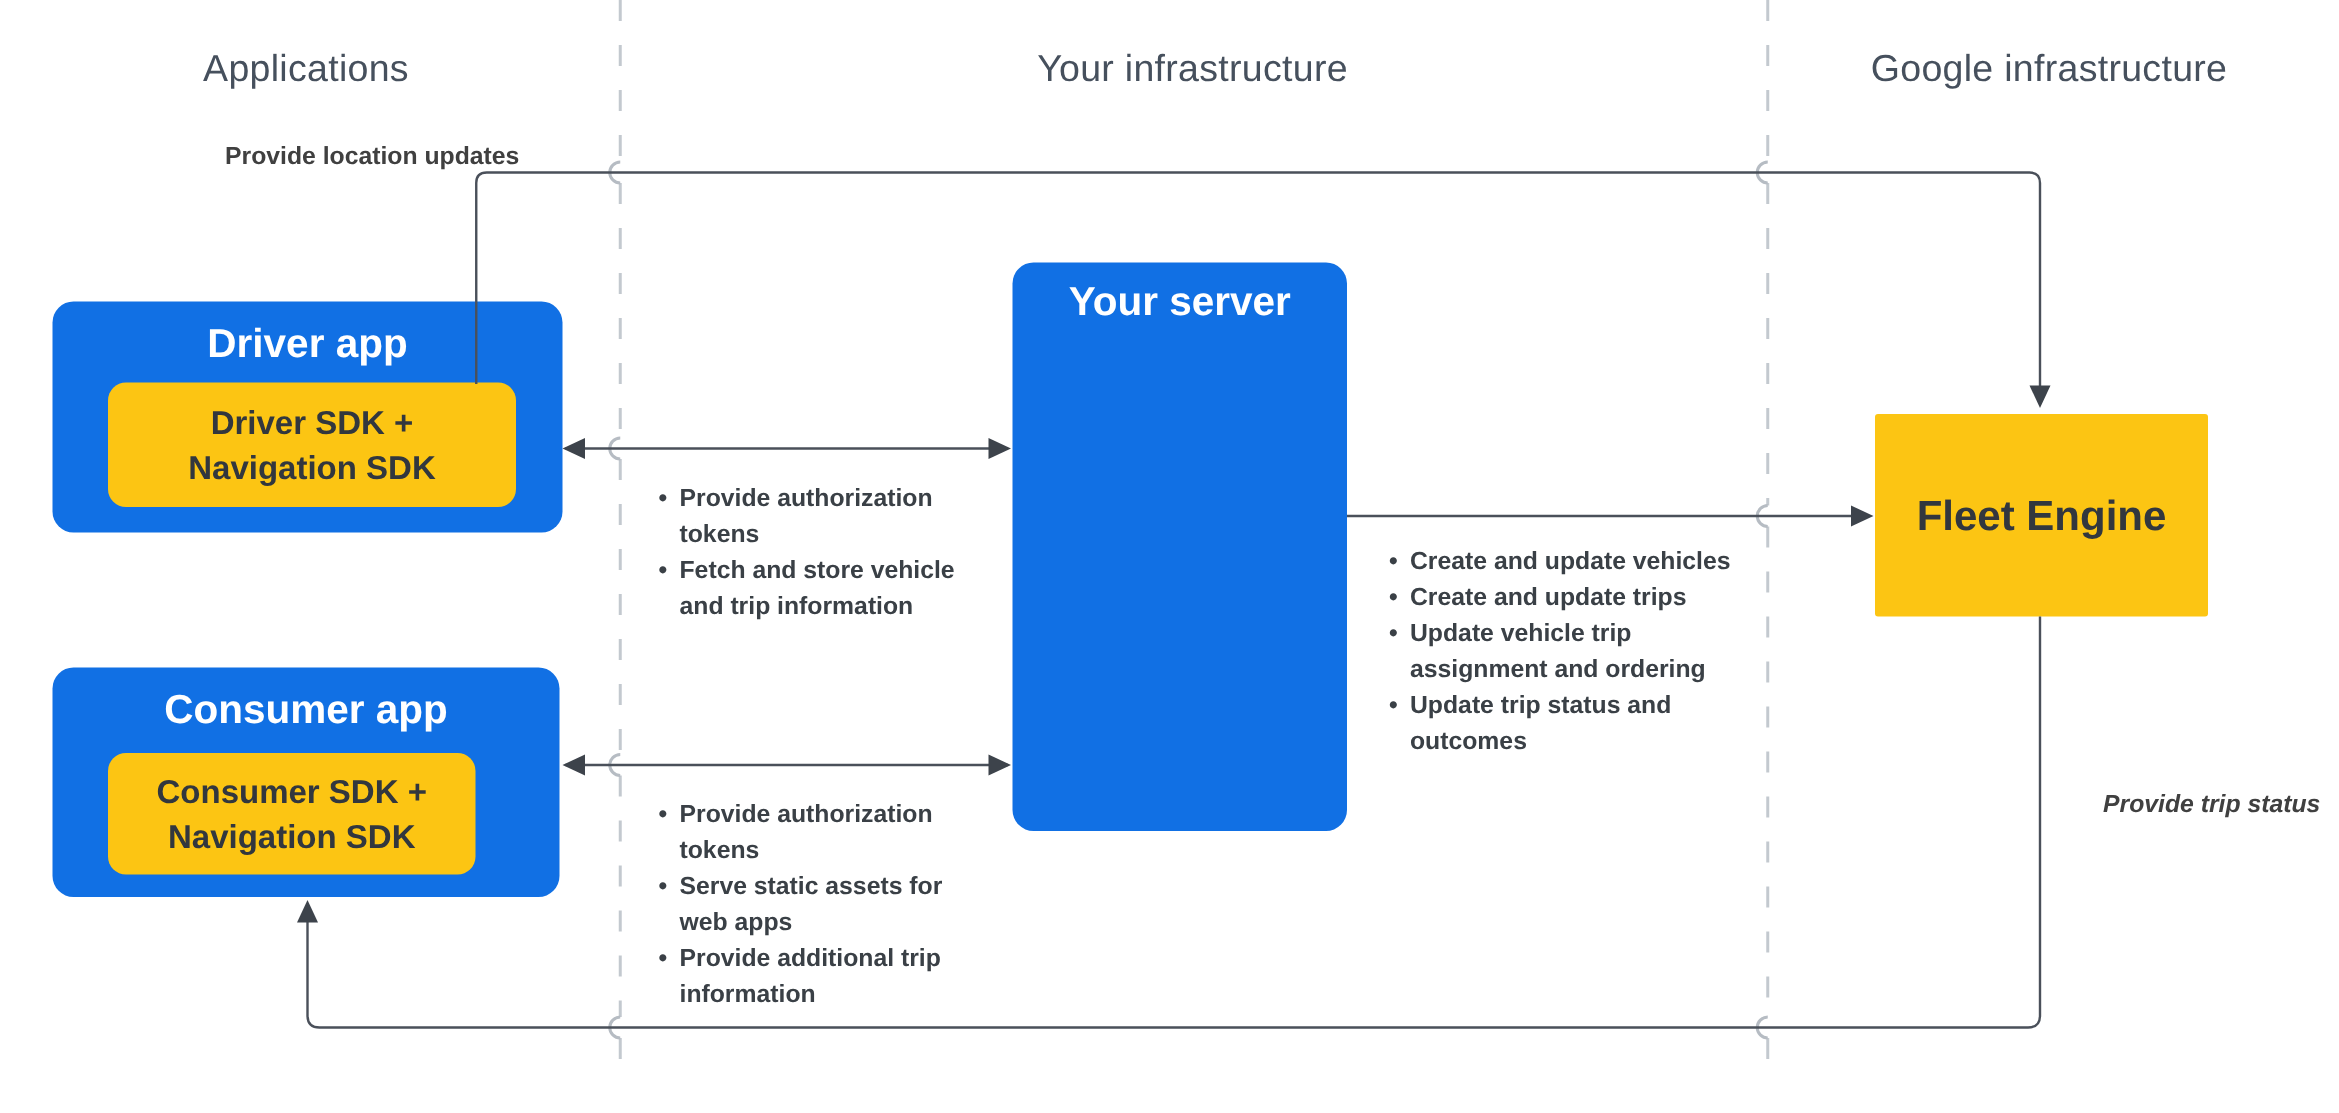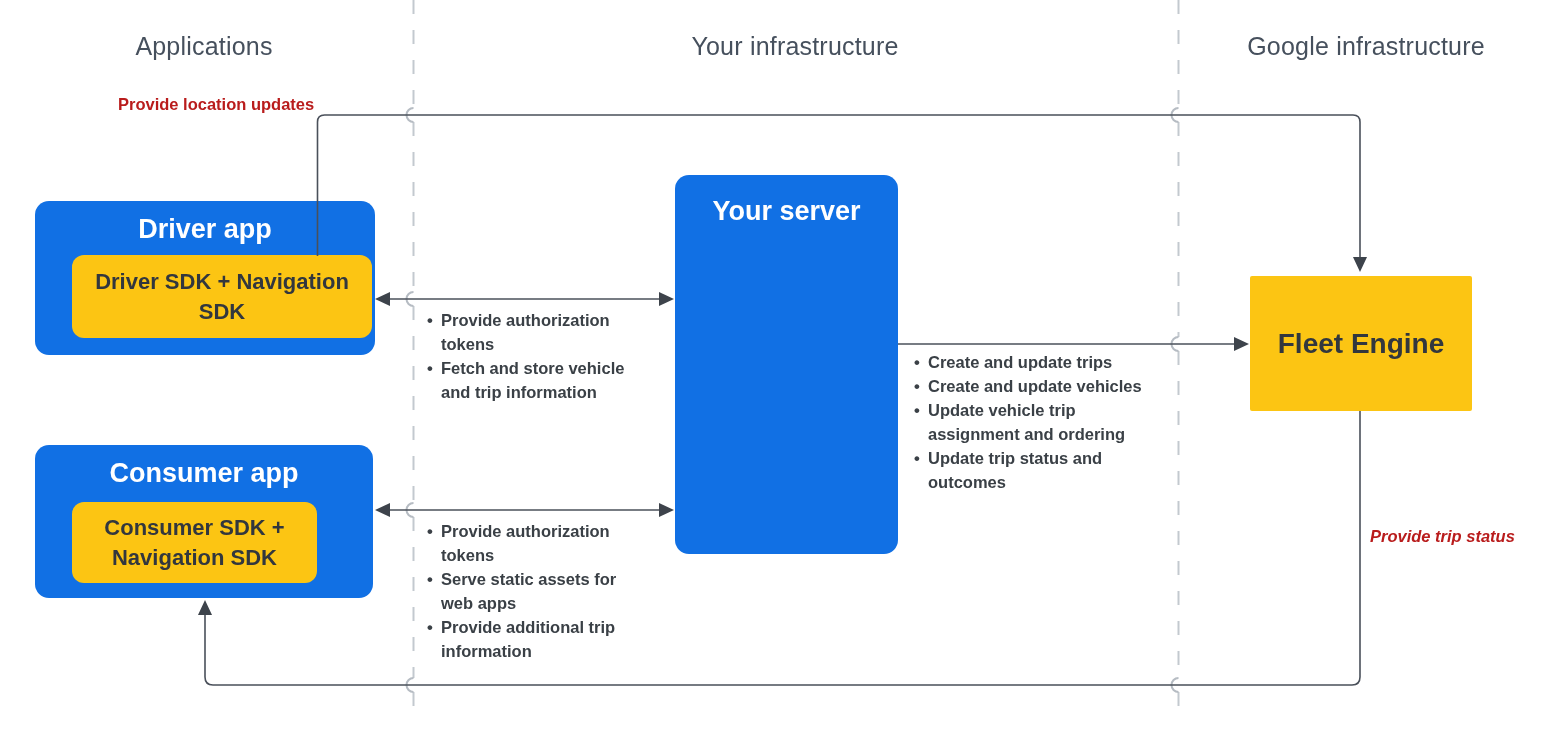--- a/index.html
+++ b/index.html
@@ -68,29 +68,30 @@
     font-weight: 700;
     font-size: 28px;
     z-index: 2;
   }
 
   
   .edge-label {
     position: absolute;
     font-size: 16.5px;
     font-weight: 700;
-    color: #b91c1c;
+    color: #404040;
     white-space: nowrap;
     z-index: 6;
+    margin-left: 32px;
   }
 
   
   ul.bullets {
     position: absolute;
-    margin: 0;
+    margin: 12px;
     padding: 0;
     list-style: none;
     font-size: 16.5px;
     font-weight: 700;
     color: #3a4046;
     line-height: 24px;
     z-index: 6;
   }
   ul.bullets li {
     position: relative;
@@ -115,48 +116,48 @@
 <body>
 
 <div class="canvas">
 
   <div class="lane-header" style="left:54px;">Applications</div>
   <div class="lane-header" style="left:645px;">Your infrastructure</div>
   <div class="lane-header" style="left:1216px;">Google infrastructure</div>
 
   <div class="blue-box" style="left:35px; top:201px; width:340px; height:154px;"></div>
   <div class="box-title" style="left:35px; top:214px; width:340px;">Driver app</div>
-  <div class="yellow-box" style="left:72px; top:255px; width:300px; height:83px;">Driver SDK + Navigation SDK</div>
+  <div class="yellow-box" style="left:72px; top:255px; width:272px; height:83px;">Driver SDK + Navigation SDK</div>
 
   <div class="blue-box" style="left:35px; top:445px; width:338px; height:153px;"></div>
   <div class="box-title" style="left:35px; top:458px; width:338px;">Consumer app</div>
   <div class="yellow-box" style="left:72px; top:502px; width:245px; height:81px;">Consumer SDK + Navigation SDK</div>
 
   <div class="blue-box" style="left:675px; top:175px; width:223px; height:379px;"></div>
-  <div class="box-title" style="left:675px; top:196px; width:223px;">Your server</div>
+  <div class="box-title" style="left:675px; top:186px; width:223px;">Your server</div>
 
   <div class="fleet-box" style="left:1250px; top:276px; width:222px; height:135px;">Fleet Engine</div>
 
   <div class="edge-label" style="left:118px; top:95px;">Provide location updates</div>
   <div class="edge-label" style="left:1370px; top:527px;font-style:italic;">Provide trip status</div>
 
   <ul class="bullets" style="left:427px; top:308px; width:230px;">
     <li>Provide authorization tokens</li>
     <li>Fetch and store vehicle and trip information</li>
   </ul>
 
   <ul class="bullets" style="left:427px; top:519px; width:200px;">
     <li>Provide authorization tokens</li>
     <li>Serve static assets for web apps</li>
     <li>Provide additional trip information</li>
   </ul>
 
   <ul class="bullets" style="left:914px; top:350px; width:256px;">
+    <li>Create and update vehicles</li>
     <li>Create and update trips</li>
-    <li>Create and update vehicles</li>
     <li>Update vehicle trip assignment and ordering</li>
     <li>Update trip status and outcomes</li>
   </ul>
 
   <svg class="wires" viewBox="0 0 1559 742">
 
     <path d="M413.5 0 V108 M413.5 122 V292 M413.5 306 V503 M413.5 517 V678 M413.5 692 V718" fill="none" stroke="#c3c9cf" stroke-width="2" stroke-dasharray="14 16"></path>
     <path d="M413.5 108 A7 7 0 0 0 413.5 122 M413.5 292 A7 7 0 0 0 413.5 306 M413.5 503 A7 7 0 0 0 413.5 517 M413.5 678 A7 7 0 0 0 413.5 692" fill="none" stroke="#b6bcc3" stroke-width="2"></path>
 
     <path d="M1178.5 0 V108 M1178.5 122 V337 M1178.5 351 V678 M1178.5 692 V718" fill="none" stroke="#c3c9cf" stroke-width="2" stroke-dasharray="14 16"></path>

